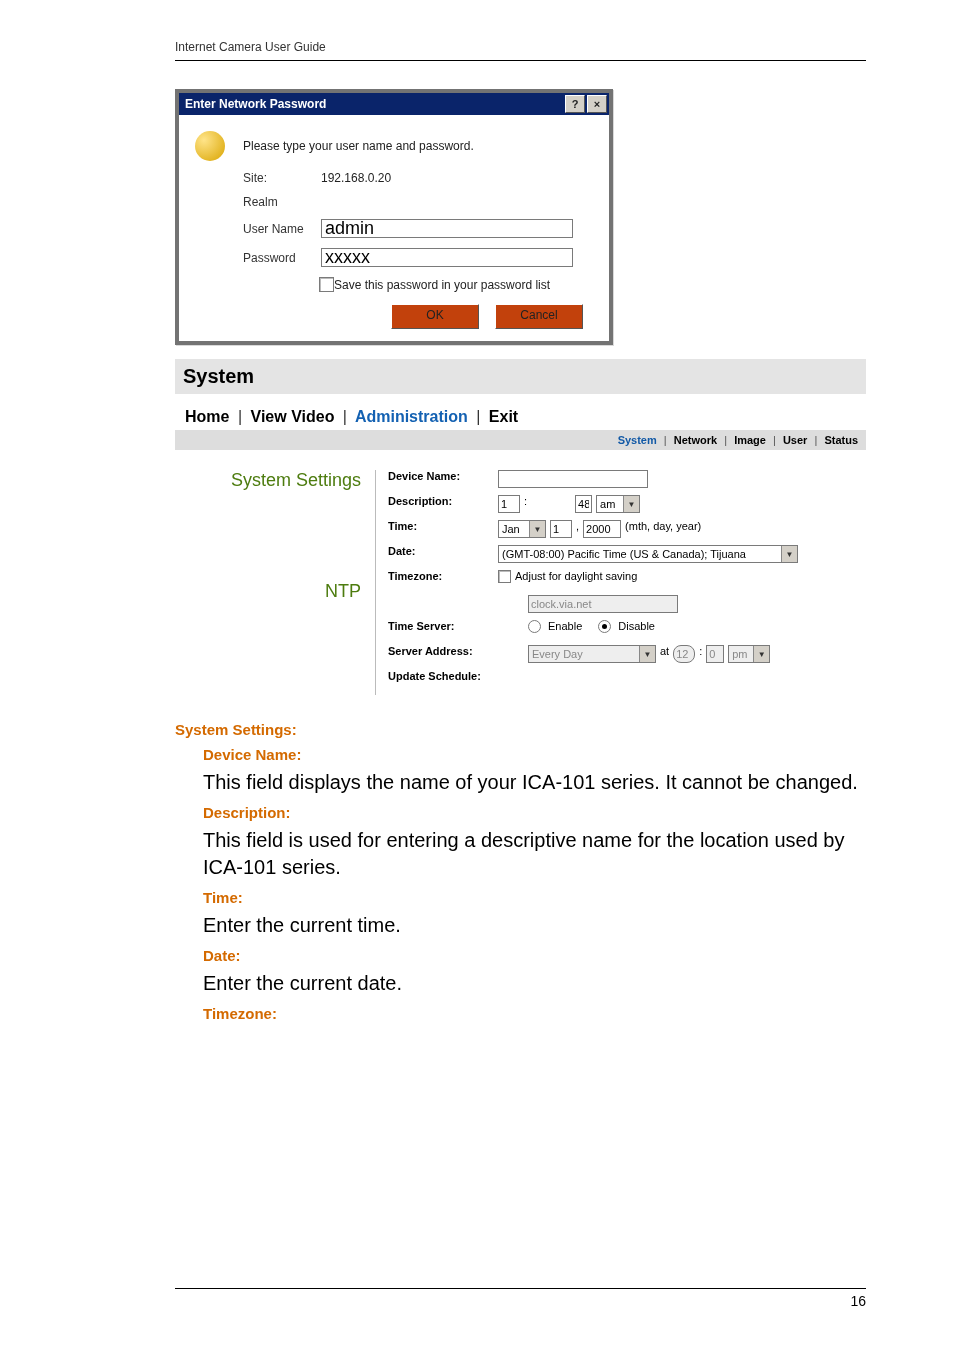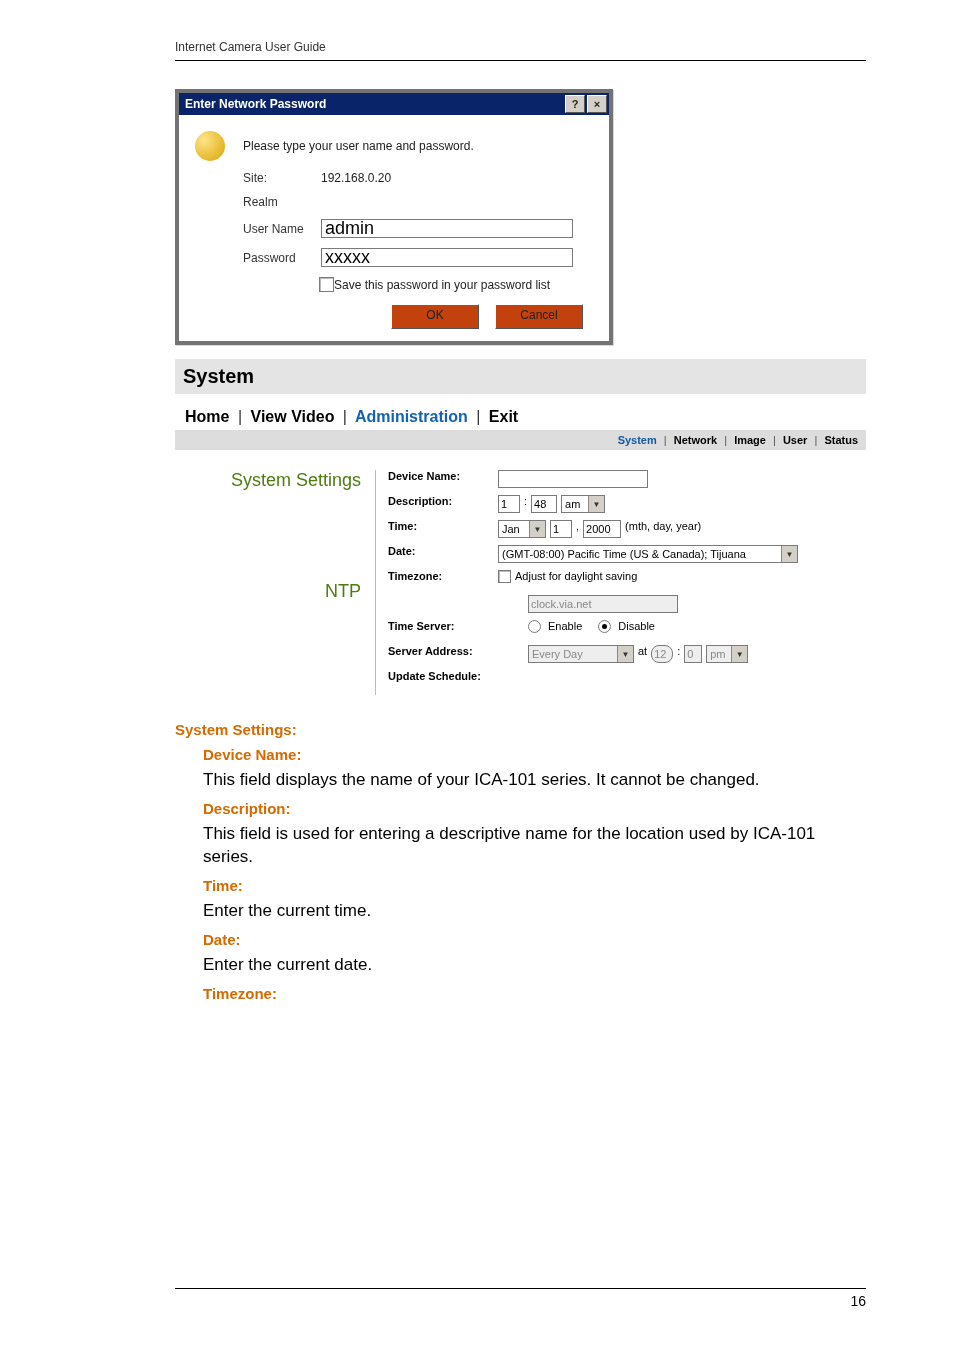--- a/index.html
+++ b/index.html
@@ -160,21 +160,21 @@
     background: #fff;
     box-sizing: border-box;
   }
   .fake-select.disabled { background: #eee; color: #888; }
   .fake-select .txt { padding: 0 2px 0 3px; flex: 1; white-space: nowrap; overflow: hidden; }
   .fake-select .btn { width: 15px; height: 16px; background: #d4d0c8; border-left:1px solid #888; display:flex; align-items:center; justify-content:center; font-size:8px; color:#333;}
   .fake-radio { width:11px; height:11px; border:1px solid #7a7a7a; border-radius:50%; display:inline-flex; align-items:center; justify-content:center; margin-right:3px; vertical-align:middle;}
   .fake-radio .dot{ width:5px; height:5px; background:#000; border-radius:50%; }
   .section-h-orange { color: #d46a00; font-weight: bold; font-size: 15px; margin: 8px 0 6px 0; }
   .section-h-orange.sub { margin-left: 28px; }
-  .body-para { font-size: 17px; margin: 0 0 8px 28px; line-height: 1.35; }
+  .body-para { font-size: 20px; margin: 0 0 8px 28px; line-height: 1.35; }
   .footer {
     position: absolute;
     bottom: 40px;
     left: 175px;
     right: 88px;
     border-top: 1px solid #000;
     text-align: right;
     font-size: 14px;
     padding-top: 4px;
   }
@@ -266,21 +266,21 @@
         <div class="lbl">Server Address:</div>
         <div class="lbl">Update Schedule:</div>
       </div>
       <div class="admin-rightcol">
         <div class="row">
             <input class="tiny-input" style="width: 150px;" value="">
           </div>
         <div class="row">
           <input class="tiny-input" style="width: 22px;" value="1">
           <span>:</span>
-          <input class="tiny-input" style="width: 26px;" value="48">
+          <input class="tiny-input" style="width: 17px; margin-left: 44px;" value="48">
           <span class="fake-select" style="width:44px;">
               <span class="txt">am</span>
               <span class="btn">▼</span>
             </span>
         </div>
         <div class="row">
           <span class="fake-select" style="width:48px;">
               <span class="txt">Jan</span>
               <span class="btn">▼</span>
             </span>
@@ -305,21 +305,21 @@
         <div class="row" style="padding-left:30px;">
           <span class="fake-radio"></span>
           <span>Enable</span>
           <span style="width:8px;"></span>
           <span class="fake-radio">
               <span class="dot"></span>
             </span>
           <span>Disable</span>
         </div>
         <div class="row" style="padding-left:30px;">
-          <span class="fake-select disabled" style="width:106px;">
+          <span class="fake-select disabled" style="width:128px;">
               <span class="txt">Every Day</span>
               <span class="btn">▼</span>
             </span>
           <span>at</span>
           <input class="tiny-input disabled" style="width: 22px; border-radius: 8px;" value="12">
           <span>:</span>
           <input class="tiny-input disabled" style="width: 18px;" value="0">
           <span class="fake-select disabled" style="width:42px;">
               <span class="txt">pm</span>
               <span class="btn">▼</span>

